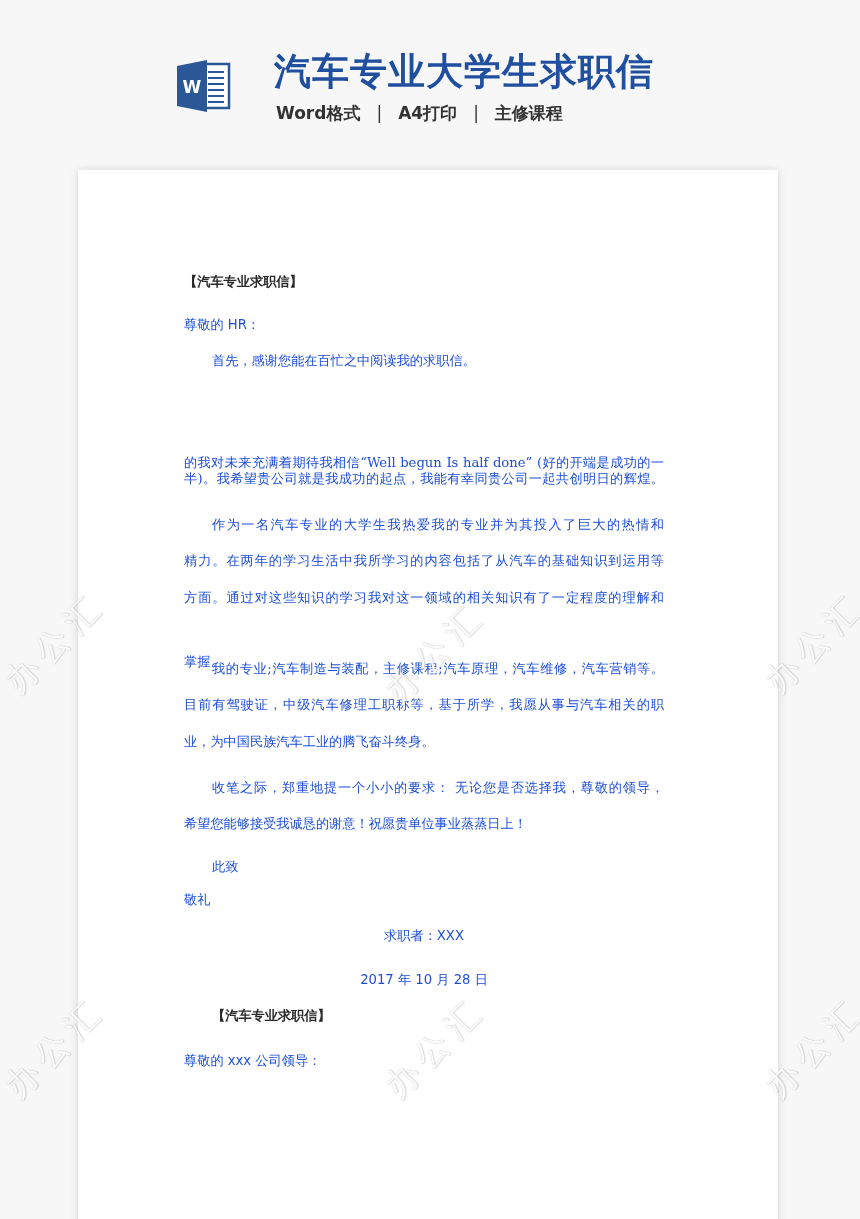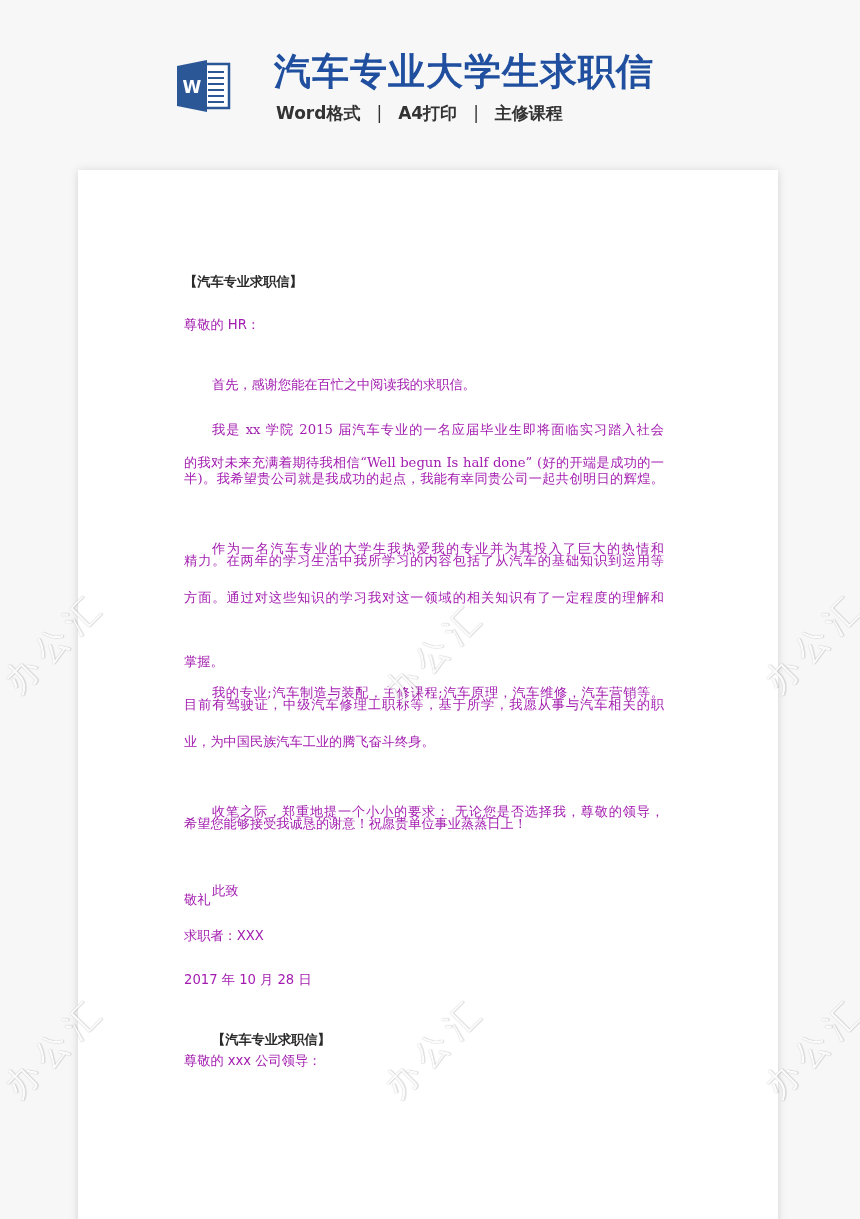--- a/index.html
+++ b/index.html
@@ -23,26 +23,26 @@
     .subtitle .sep { display: inline-block; margin: 0 16px; font-weight: normal; color: #333; }
 
     .page {
       position: absolute; left: 78px; top: 170px; width: 700px; height: 1094px;
       background: #ffffff;
       box-shadow: 0 0 10px rgba(0,0,0,0.10), 0 2px 6px rgba(0,0,0,0.06);
     }
     .doc-line {
       position: absolute; left: 106px; width: 480px;
       font-family: "DejaVu Serif", "Liberation Serif", serif;
-      font-size: 13.2px; color: #a21caf; white-space: nowrap; line-height: 20px;
+      font-size: 13.2px; color: #1d4ed8; white-space: nowrap; line-height: 20px;
     }
     .doc-line.sans { font-family: "DejaVu Sans", "Liberation Sans", sans-serif; }
     .doc-line.bold { font-family: "DejaVu Sans", "Liberation Sans", sans-serif; font-weight: bold; color: #2a2a2a; }
-    .doc-line.indent { left: 134px; width: 452px; margin-top: 24px; }
-    .doc-line.right { left: 106px; width: 480px; text-align: left; }
+    .doc-line.indent { left: 134px; width: 452px; }
+    .doc-line.right { left: 106px; width: 480px; text-align: center; }
     .doc-line.justify { text-align: justify; text-align-last: justify; }
 
     .wm {
       position: absolute; font-size: 34px; color: rgba(255,255,255,0.95);
       text-shadow: 0 0 1px rgba(0,0,0,0.28), 1px 1px 1px rgba(0,0,0,0.10);
       transform: rotate(-45deg); white-space: nowrap; letter-spacing: 8px;
       pointer-events: none; font-family: "DejaVu Sans", sans-serif;
     }
   </style>
 </head>
@@ -66,21 +66,20 @@
   <div class="subtitle">
     <span>Word格式</span><span class="sep">|</span><span>A4打印</span><span class="sep">|</span><span>主修课程</span>
   </div>
 </div>
 
 <div class="page">
   <div class="doc-line bold" style="top:102px;">【汽车专业求职信】</div>
   <div class="doc-line sans" style="top:145px;">尊敬的 HR：</div>
   <div class="doc-line indent" style="top:181px;">首先，感谢您能在百忙之中阅读我的求职信。</div>
 
-  <div class="doc-line indent justify" style="top:226px;">我是 xx 学院 2015 届汽车专业的一名应届毕业生即将面临实习踏入社会</div>
   <div class="doc-line justify" style="top:262px;margin-top:21px;">的我对未来充满着期待我相信“Well begun Is half done” (好的开端是成功的一</div>
   <div class="doc-line justify" style="top:299px;">半)。我希望贵公司就是我成功的起点，我能有幸同贵公司一起共创明日的辉煌。</div>
 
   <div class="doc-line indent justify" style="top:345px;">作为一名汽车专业的大学生我热爱我的专业并为其投入了巨大的热情和</div>
   <div class="doc-line justify" style="top:381px;">精力。在两年的学习生活中我所学习的内容包括了从汽车的基础知识到运用等</div>
   <div class="doc-line justify" style="top:418px;">方面。通过对这些知识的学习我对这一领域的相关知识有了一定程度的理解和</div>
   <div class="doc-line" style="top:454px;margin-top:28px;">掌握。</div>
 
   <div class="doc-line indent justify" style="top:489px;">我的专业;汽车制造与装配，主修课程;汽车原理，汽车维修，汽车营销等。</div>
   <div class="doc-line justify" style="top:525px;">目前有驾驶证，中级汽车修理工职称等，基于所学，我愿从事与汽车相关的职</div>

